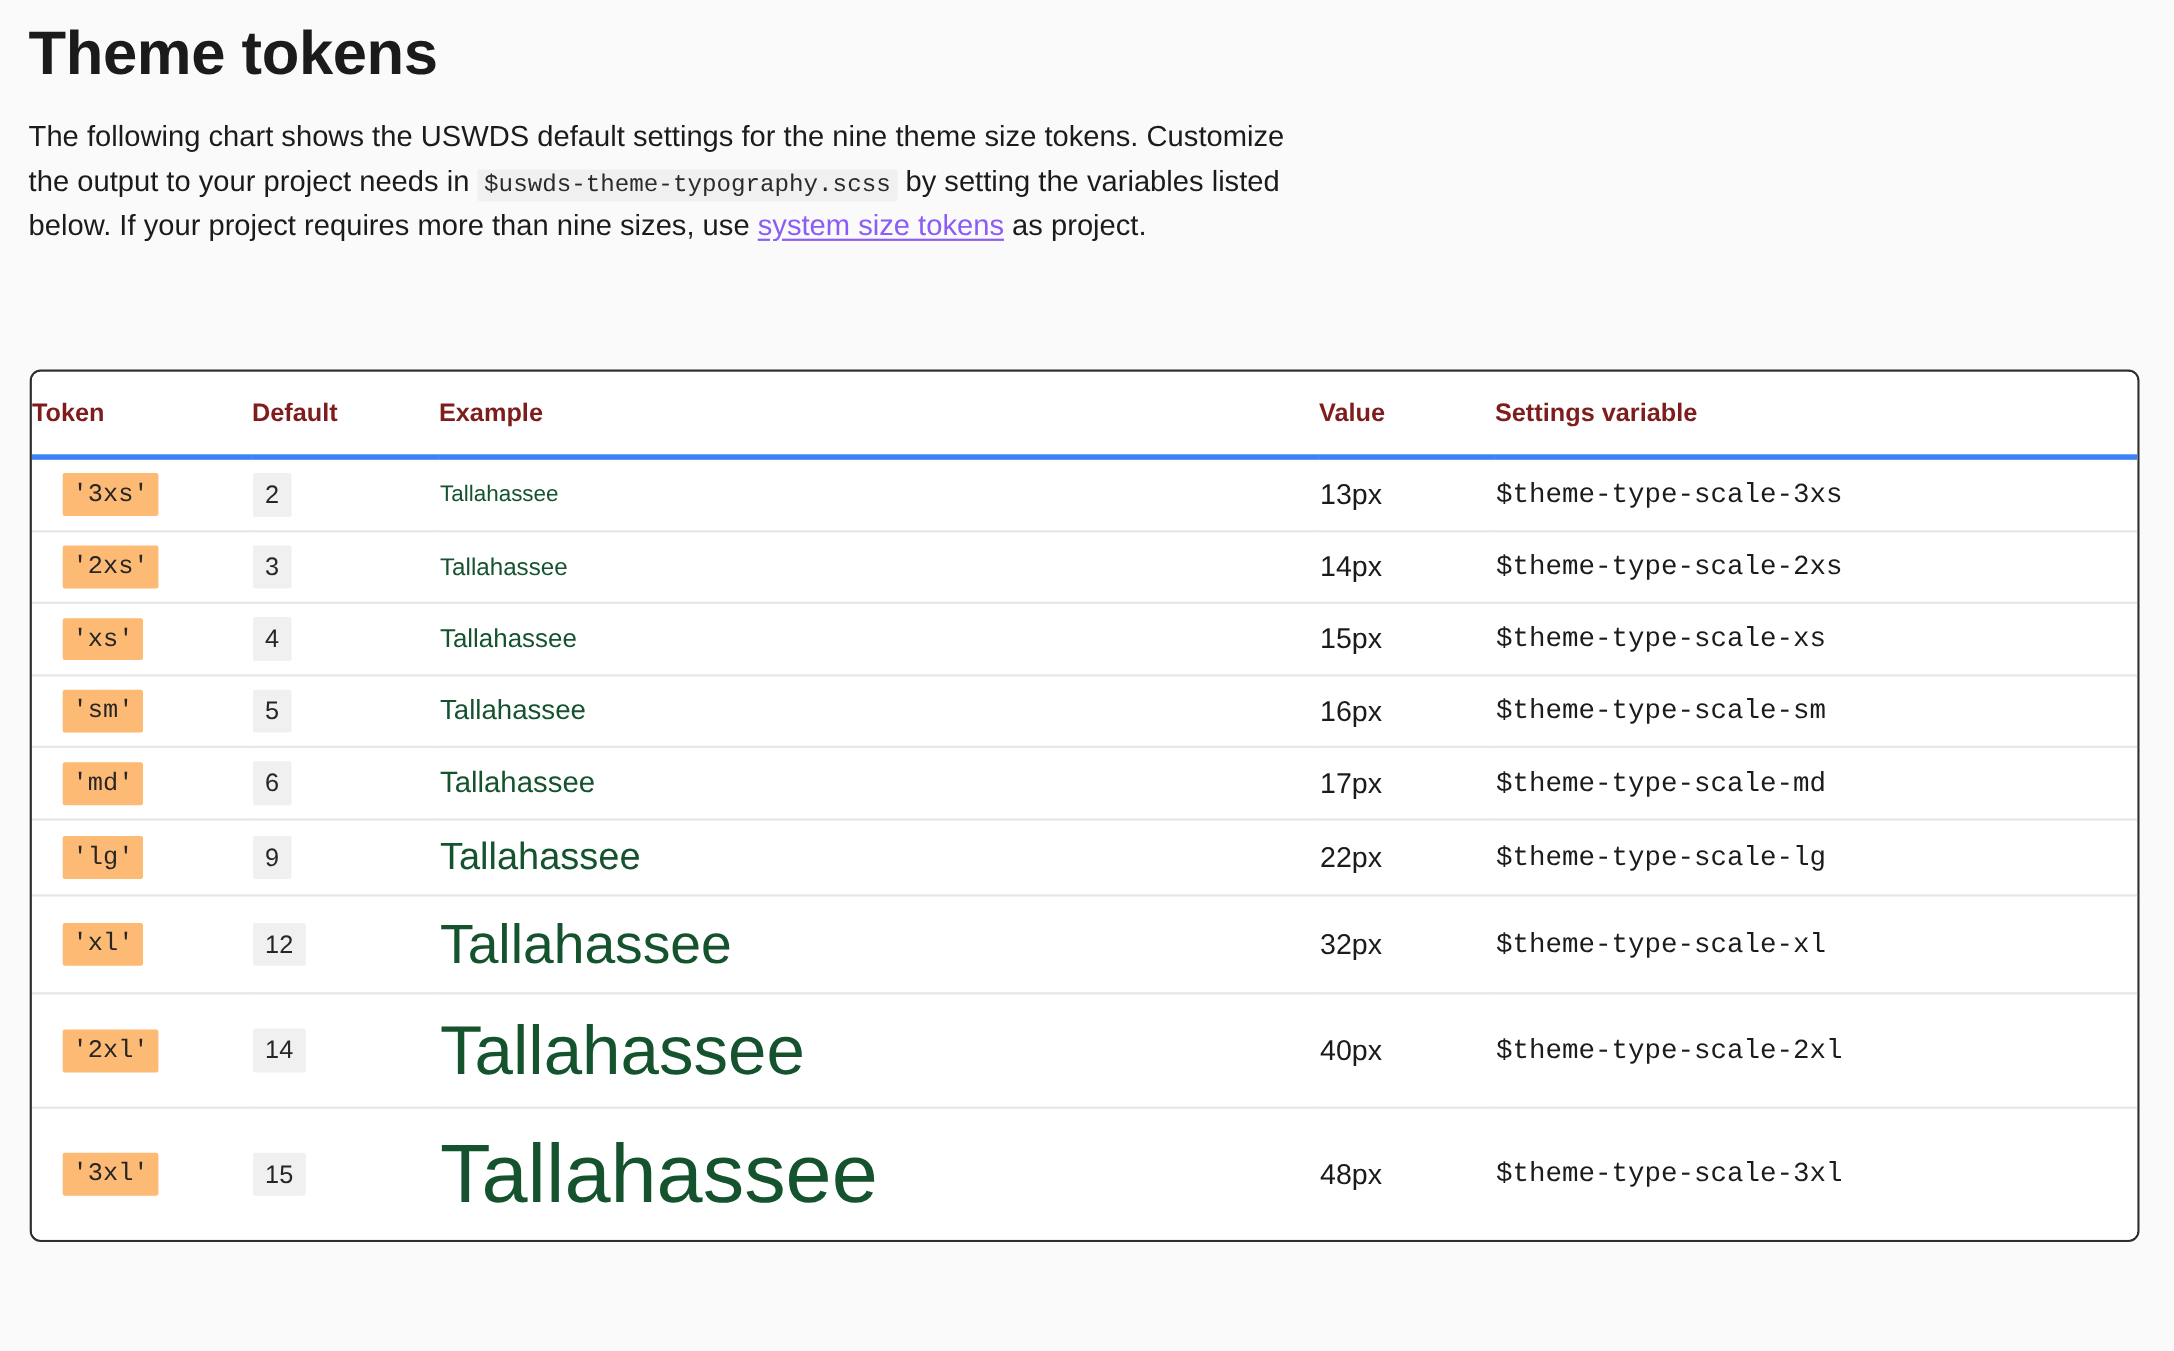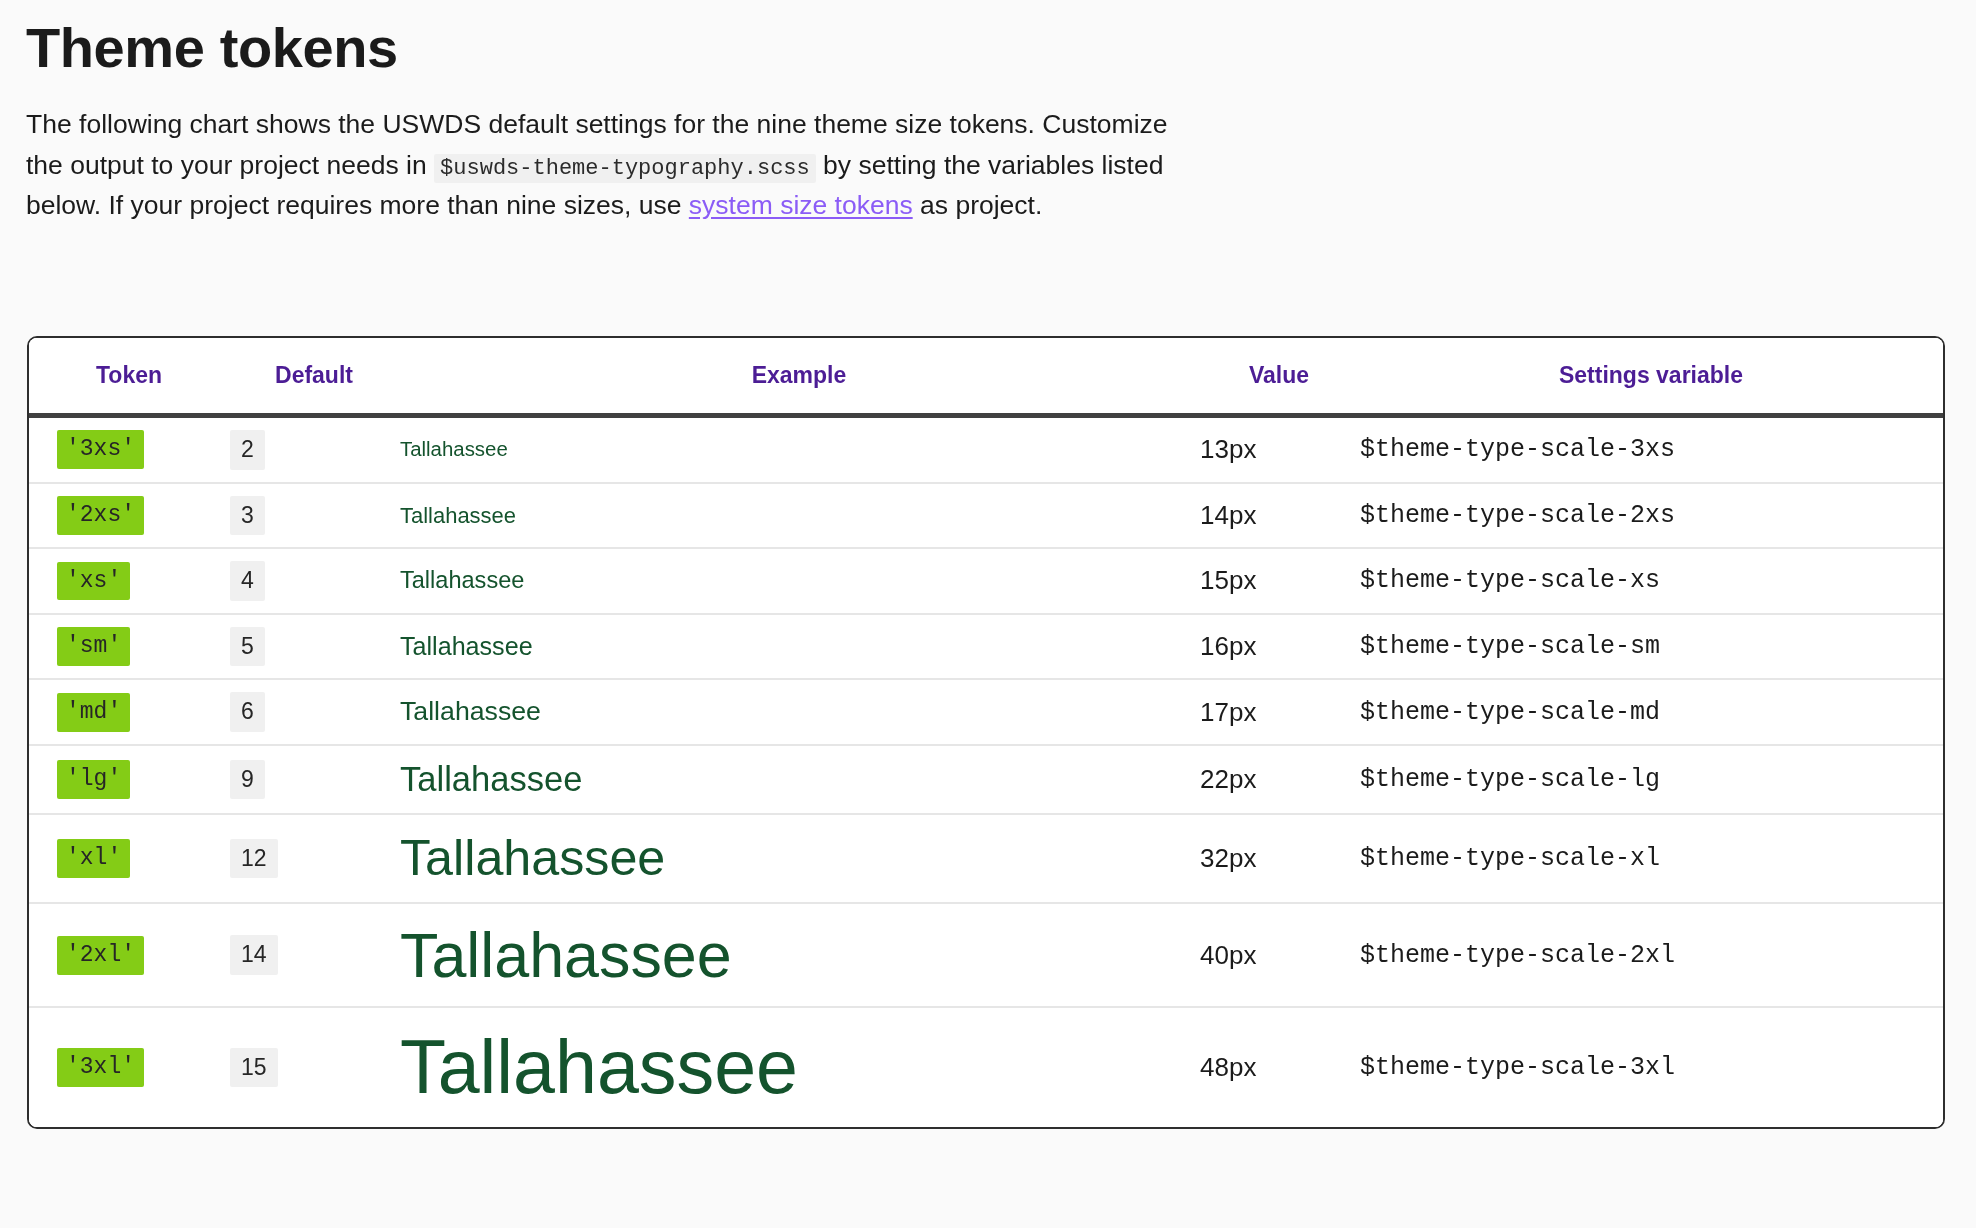--- a/index.html
+++ b/index.html
@@ -62,26 +62,26 @@
     border-radius: 10px;
     overflow: hidden;
   }
   table.tokens {
     width: 100%;
     border-collapse: collapse;
     table-layout: fixed;
     background: #ffffff;
   }
   table.tokens th {
-    text-align: center;
+    text-align: left;
     font-size: 23px;
     font-weight: bold;
-    color: #4c1d95;
+    color: #7f1d1d;
     padding: 24px 0 24px 0;
-    border-bottom: 5px solid #404040;
+    border-bottom: 5px solid #3b82f6;
     background: #ffffff;
   }
   table.tokens td {
     border-bottom: 2px solid #e6e6e6;
     background: #ffffff;
     vertical-align: middle;
   }
   table.tokens tr:last-child td { border-bottom: none; }
 
   
@@ -92,21 +92,21 @@
   .col-settings { width: auto; }
 
   td.col-token, td.col-default, td.col-example, td.col-value, td.col-settings {
     padding-top: 12px;
     padding-bottom: 12px;
   }
 
   .mono-chip {
     font-family: "Liberation Mono", monospace;
     font-size: 23px;
-    background: #84cc16;
+    background: #fdba74;
     color: #262626;
     padding: 5px 9px;
     border-radius: 2px;
     display: inline-block;
     line-height: 1.25;
   }
   .num-chip {
     font-family: "Liberation Sans", sans-serif;
     font-size: 23px;
     background: #f0f0f0;

